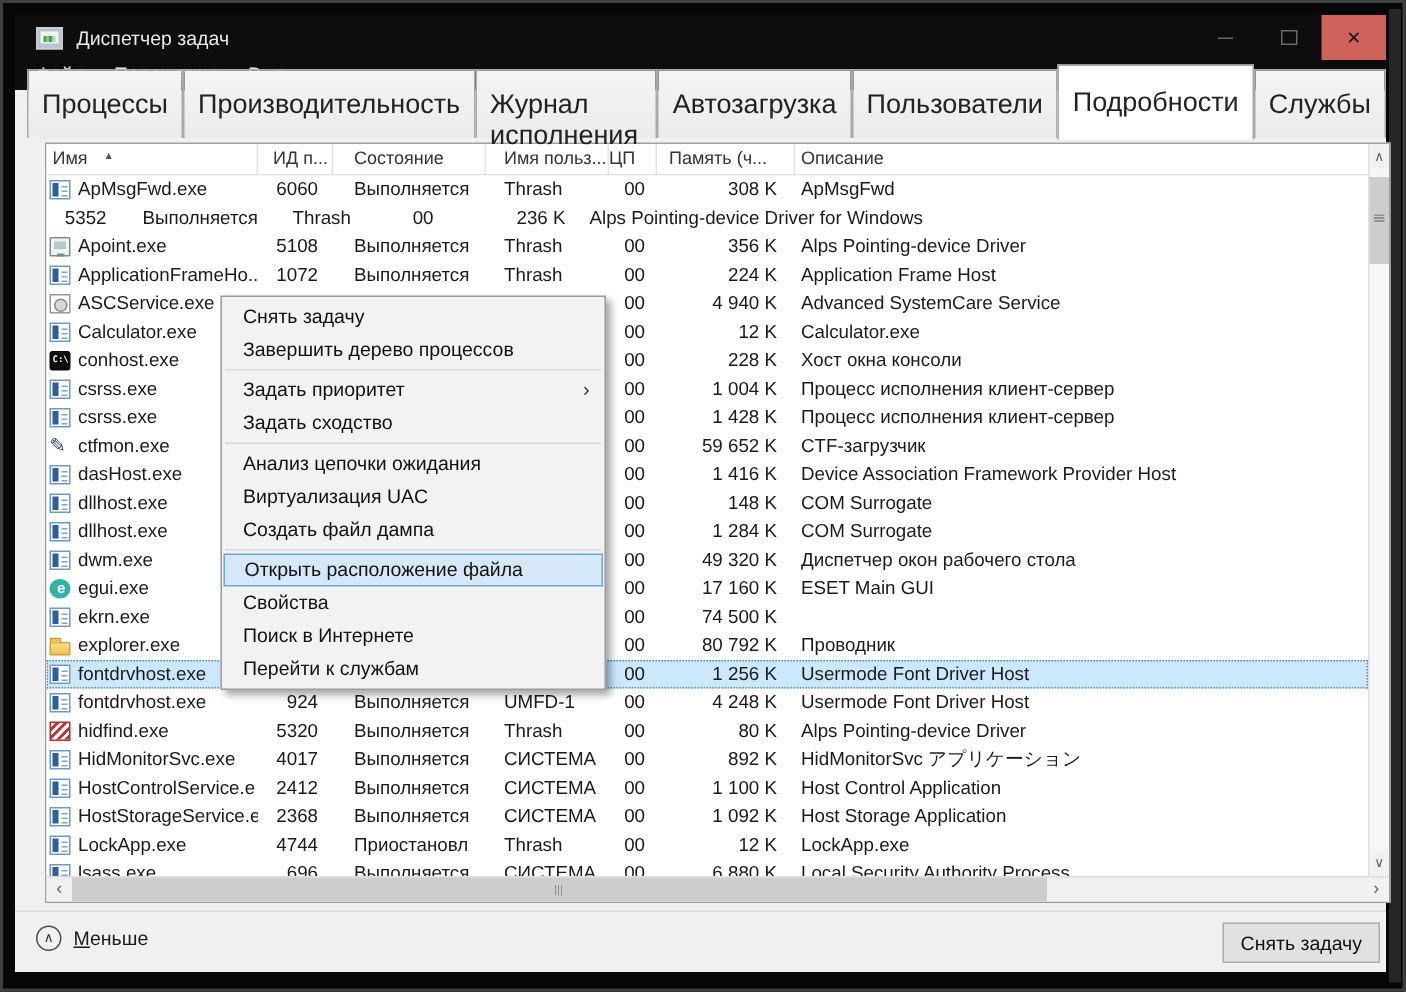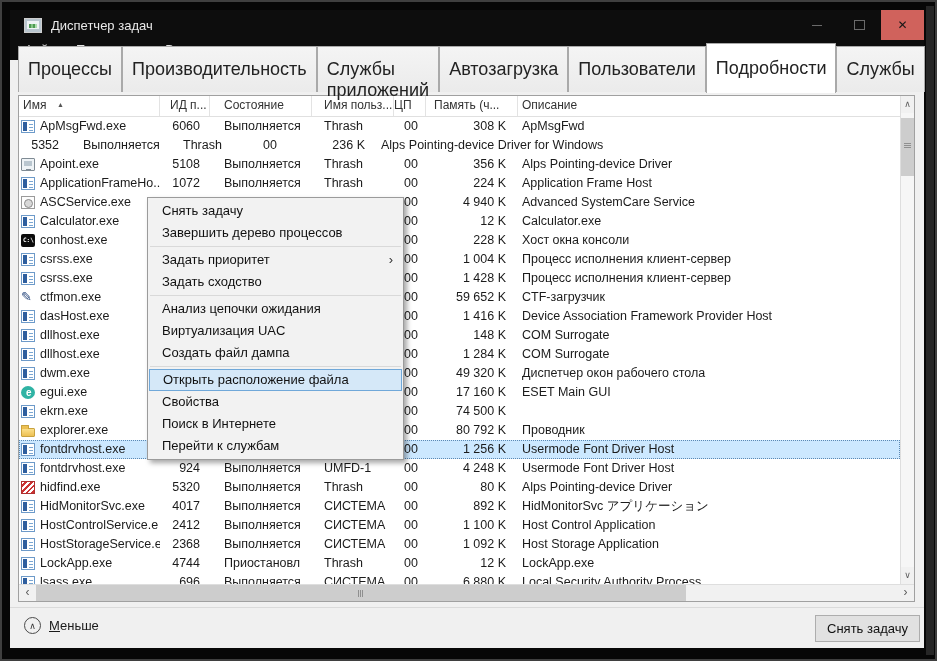--- a/index.html
+++ b/index.html
@@ -28,21 +28,21 @@
   .menubar .mitem:first-child{margin-left:4px}
 
   
   .tabstrip{position:absolute;left:8px;top:54px;height:27px;display:flex;align-items:flex-end;z-index:3}
   .tab{height:21px;line-height:21px;padding:12px 9px;margin-right:0;font-size:18px;color:#222;
        background:linear-gradient(#f4f4f4,#ebebeb);border:1px solid #a9a9a9;border-bottom:none;position:relative;top:1px}
   .tab.active{height:25px;line-height:25px;background:#fff;z-index:4;top:2px}
   .tab-pane-line{position:absolute;left:8px;top:80px;width:898px;height:1px;background:#cfcfcf}
 
   
-  .table-frame{position:absolute;left:8px;top:85px;width:897px;height:507px;background:#fff;border:1px solid #a0a0a0;box-sizing:border-box}
+  .table-frame{position:absolute;left:20px;top:85px;width:897px;height:507px;background:#fff;border:1px solid #a0a0a0;box-sizing:border-box}
   .tbl-header{position:absolute;left:0;top:0;width:881px;height:20px;background:#fff;border-bottom:1px solid #e0e0e0;display:flex;font-size:12px;color:#333}
   .hcell{box-sizing:border-box;border-right:1px solid #e3e3e3;height:20px;line-height:19px;white-space:nowrap;overflow:hidden;position:relative}
   .sort-arrow{position:absolute;top:-1px;left:38px;font-size:7px;color:#555}
   .rows{position:absolute;left:0;top:21px;width:881px;height:467px;overflow:hidden;background:#fff}
   .trow{display:flex;height:19px;line-height:19px;font-size:12.5px;color:#1b1b1b;white-space:nowrap}
   .trow.selected{background:var(--sel,#cce8ff);outline:1px dotted #5b89b4;outline-offset:-1px}
   .cell{box-sizing:border-box;overflow:hidden;white-space:nowrap}
   .c-name{width:141px;display:flex;align-items:center;padding-left:2px}
   .c-id{width:50px;text-align:right;padding-right:10px}
   .c-status{width:102px;padding-left:14px}
@@ -138,21 +138,21 @@
 
     <div class="menubar" id="menubar">
         <div class="mitem">Файл</div>
         <div class="mitem">Параметры</div>
         <div class="mitem">Вид</div>
       </div>
 
     <div class="tabstrip" id="tabstrip">
         <div class="tab">Процессы</div>
         <div class="tab">Производительность</div>
-        <div class="tab">Службы приложений</div>
+        <div class="tab">Журнал исполнения</div>
         <div class="tab">Автозагрузка</div>
         <div class="tab">Пользователи</div>
         <div class="tab active">Подробности</div>
         <div class="tab">Службы</div>
       </div>
     <div class="tab-pane-line"></div>
 
     <div class="table-frame">
       <div class="tbl-header" id="tbl-header">
           <div class="hcell h-name"><span>Имя</span><span class="sort-arrow">▲</span></div>

